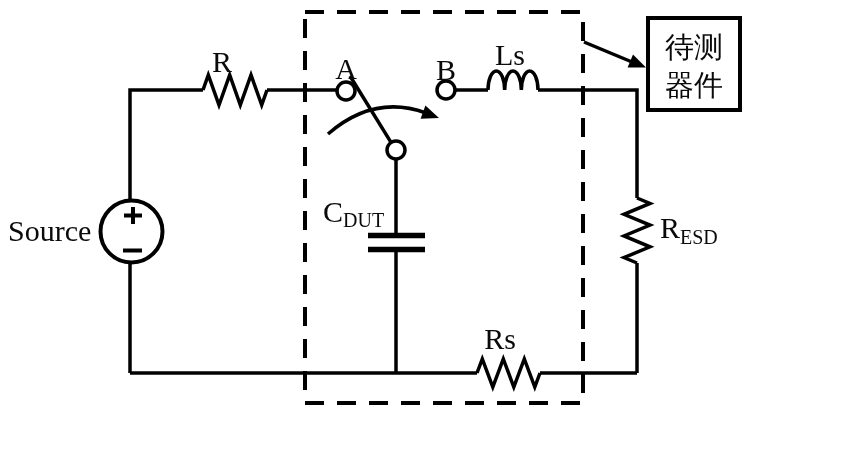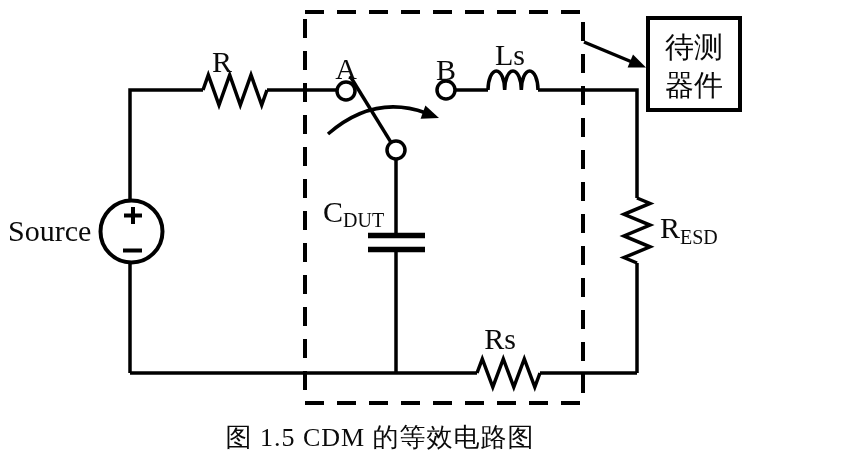--- a/index.html
+++ b/index.html
@@ -90,14 +90,13 @@
     <text class="lbl" x="8" y="241" text-anchor="start">Source</text>
     <text class="lbl" x="222" y="72" text-anchor="middle">R</text>
     <text class="lbl" x="346" y="79" text-anchor="middle">A</text>
     <text class="lbl" x="446" y="80" text-anchor="middle">B</text>
     <text class="lbl" x="510" y="65" text-anchor="middle">Ls</text>
     <text class="lbl" x="323" y="222" text-anchor="start"><tspan>C</tspan><tspan class="sub" dy="5">DUT</tspan></text>
     <text class="lbl" x="660" y="238" text-anchor="start"><tspan>R</tspan><tspan class="sub" dy="6">ESD</tspan></text>
     <text class="lbl" x="500" y="349" text-anchor="middle">Rs</text>
   </svg>
 
-  <div class="caption">图 1.5 CDM 的等效电路图</div>
 </div>
 
 </body></html>

